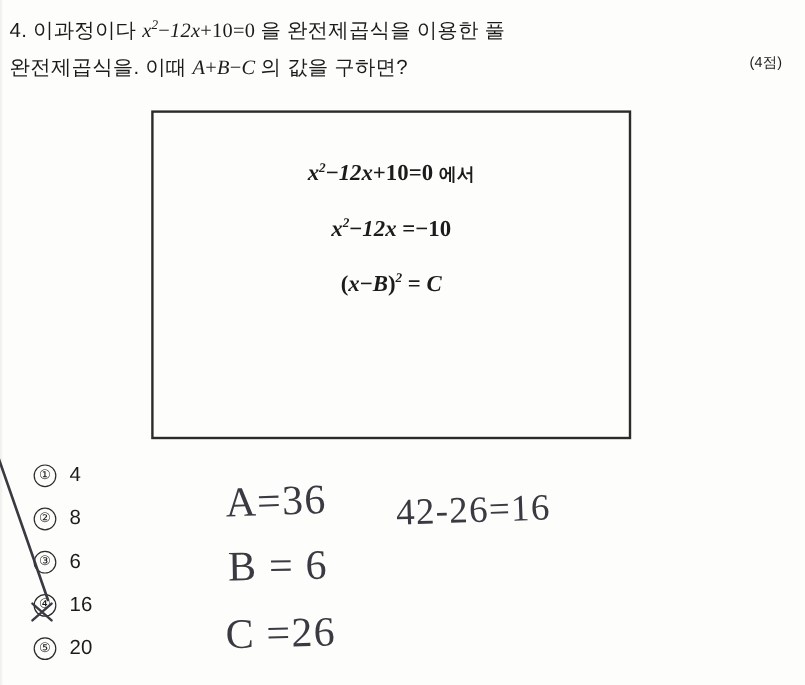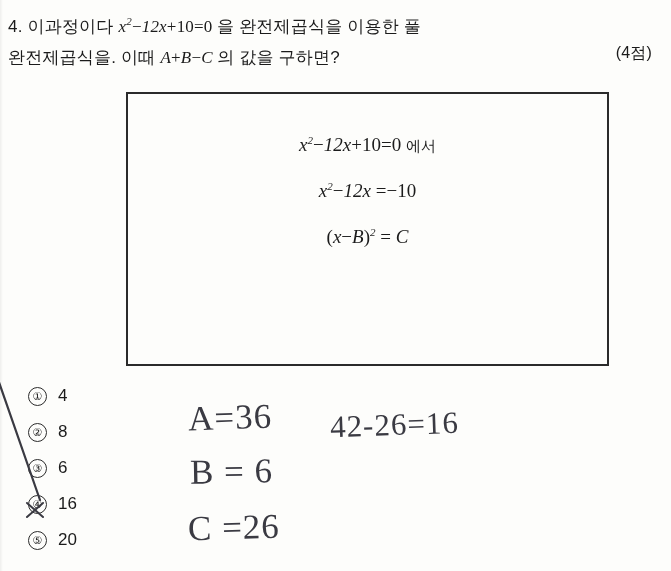--- a/index.html
+++ b/index.html
@@ -46,33 +46,34 @@
   sup.exp {
     font-size: 11px;
     font-style: italic;
     vertical-align: super;
     font-family: "Liberation Serif", serif;
   }
   .points {
     position: absolute;
     right: 8px;
     top: 31px;
-    font-size: 16px;
+    font-size: 12px;
   }
 
   
   .solution-box {
     position: absolute;
     left: 126px;
     top: 92px;
-    width: 483px;
+    width: 400px;
     height: 274px;
     border: 2px solid #2b2b2b;
     box-sizing: border-box;
     background: #fdfdfb;
+    font-weight: bold;
   }
   .sol-lines {
     position: absolute;
     left: 0;
     right: 0;
     top: 26px;
     text-align: center;
   }
   .sol-line {
     font-family: "Liberation Serif", serif;

